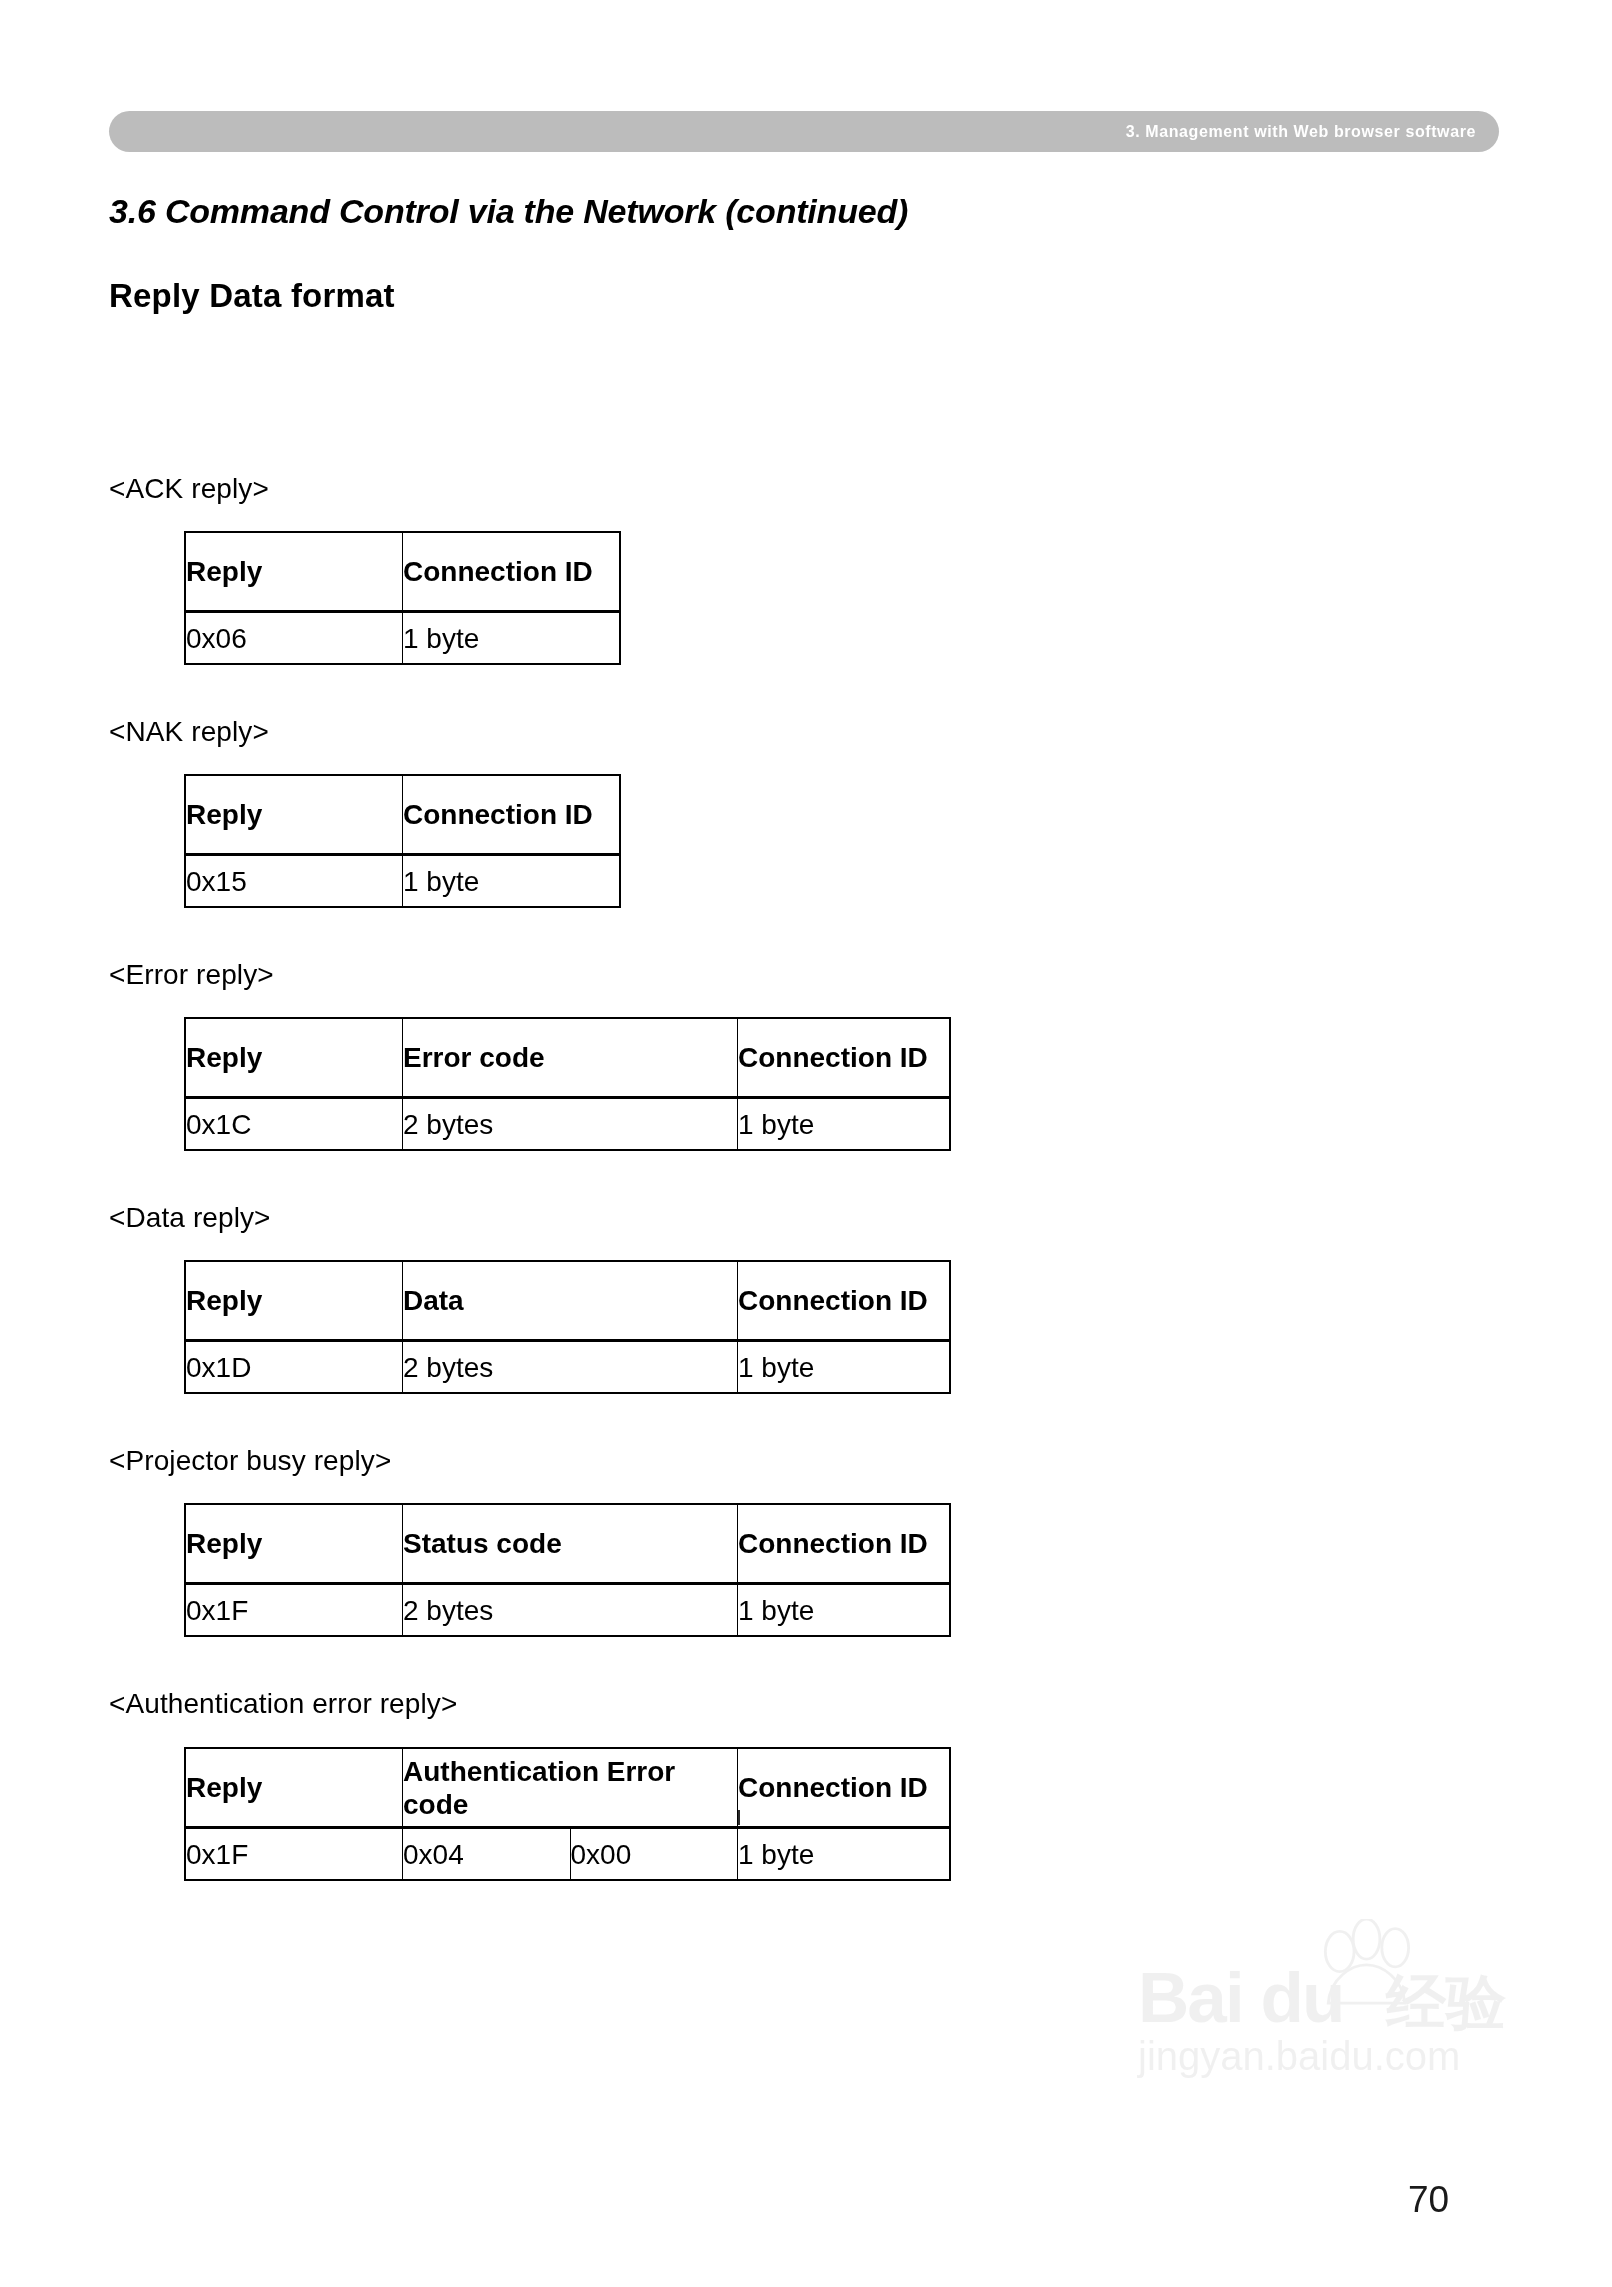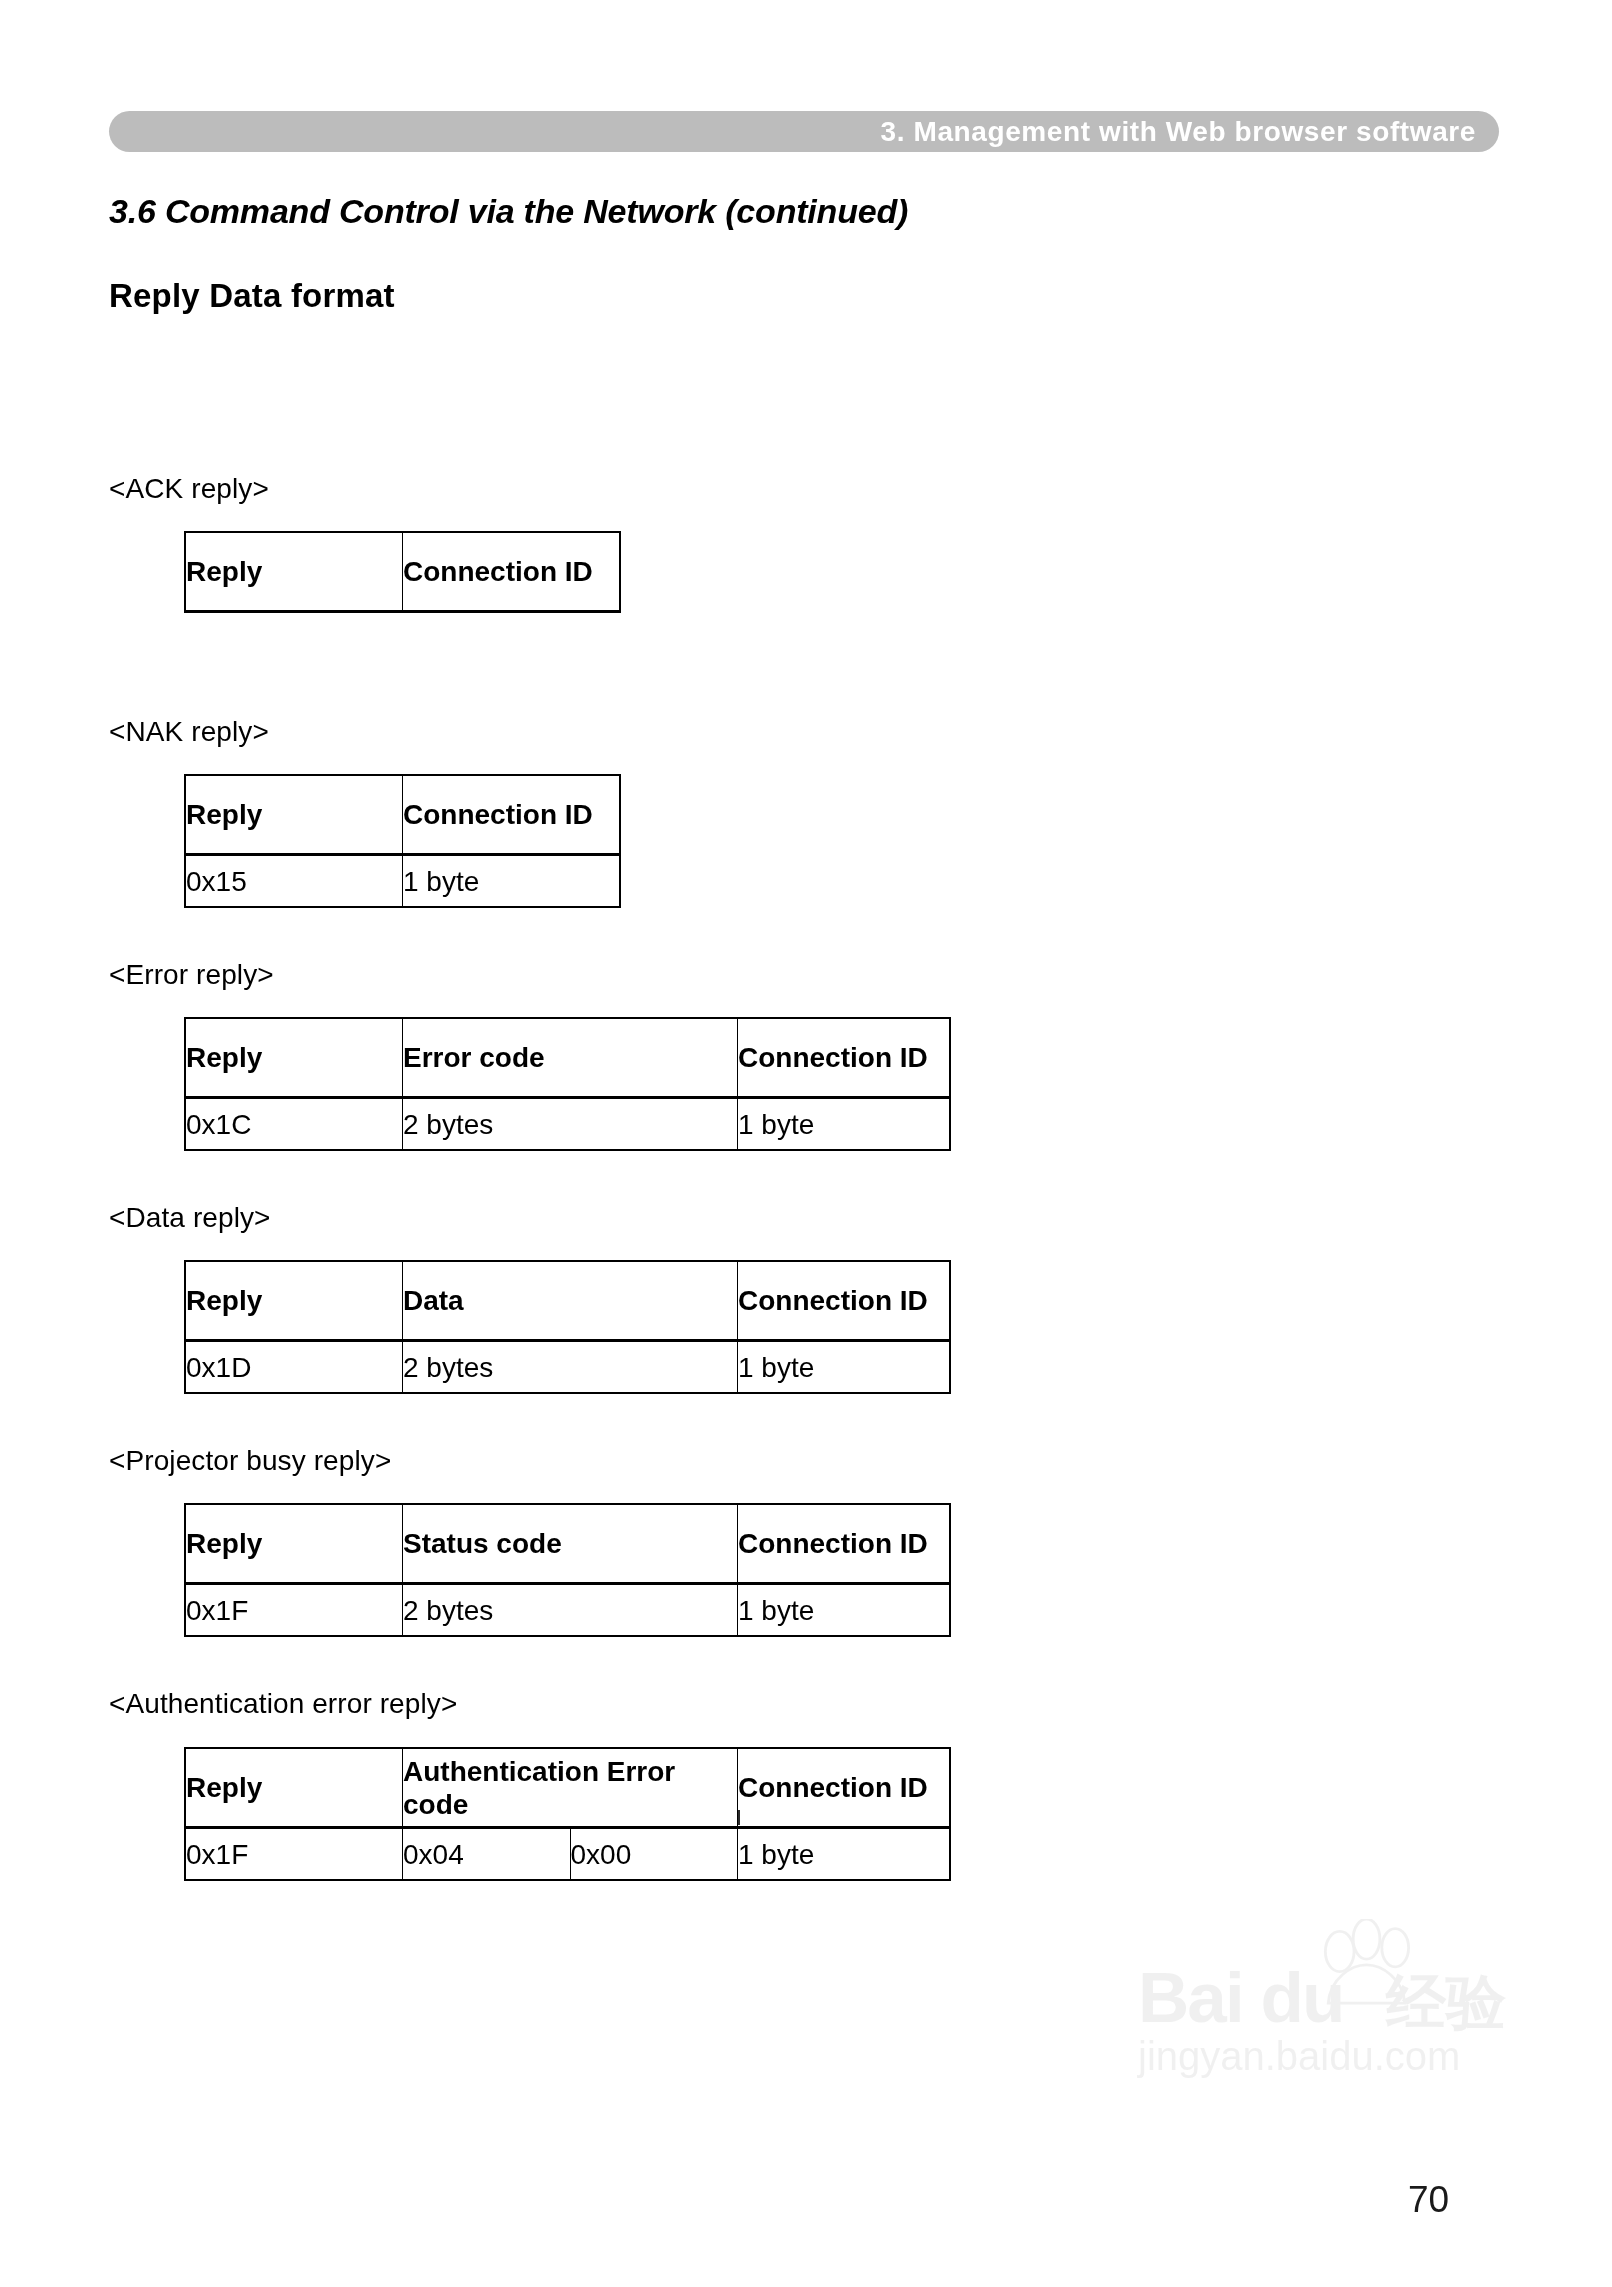--- a/index.html
+++ b/index.html
@@ -31,21 +31,21 @@
     background: #bcbcbc;
     border-radius: 21px;
     box-sizing: border-box;
   }
   .header-bar-text {
     position: absolute;
     right: 23px;
     top: 50%;
     transform: translateY(-50%);
     color: #ffffff;
-    font-size: 28px;
+    font-size: 16px;
     font-weight: bold;
     letter-spacing: 0.6px;
     white-space: nowrap;
     font-stretch: condensed;
   }
 
   
   .section-title {
     position: absolute;
     left: 109px;
@@ -193,20 +193,24 @@
 
   <div class="sub-title">Reply Data format</div>
 
 
   <div class="caption" style="top:473px;">&lt;ACK reply&gt;</div>
   <table class="tbl" style="left:184px; top:531px; width:432px;">
     <tbody>
         <tr>
       <td class="hdr" style="width:216px;">Reply</td>
       <td class="hdr" style="width:216px;">Connection ID</td>
+    </tr>
+    <tr>
+      <td class="val">0x06</td>
+      <td class="val">1 byte</td>
     </tr>
   </tbody>
     </table>
 
   <div class="caption" style="top:716px;">&lt;NAK reply&gt;</div>
   <table class="tbl" style="left:184px; top:774px; width:432px;">
     <tbody>
         <tr>
       <td class="hdr" style="width:216px;">Reply</td>
       <td class="hdr" style="width:216px;">Connection ID</td>

